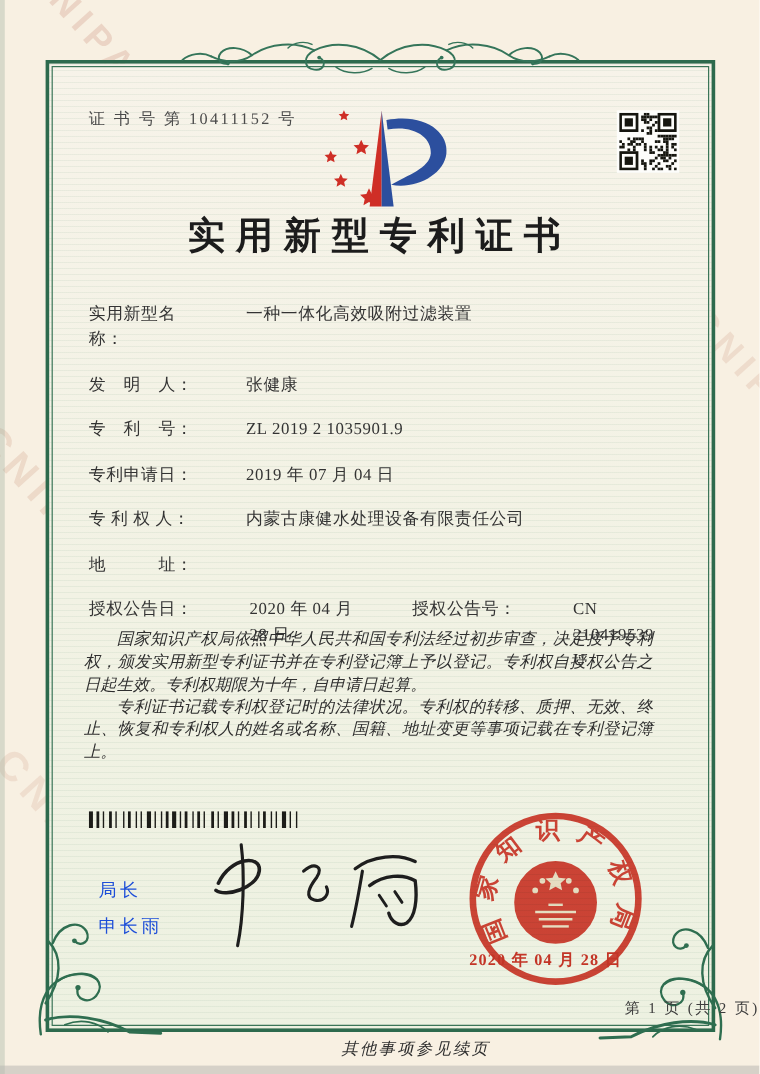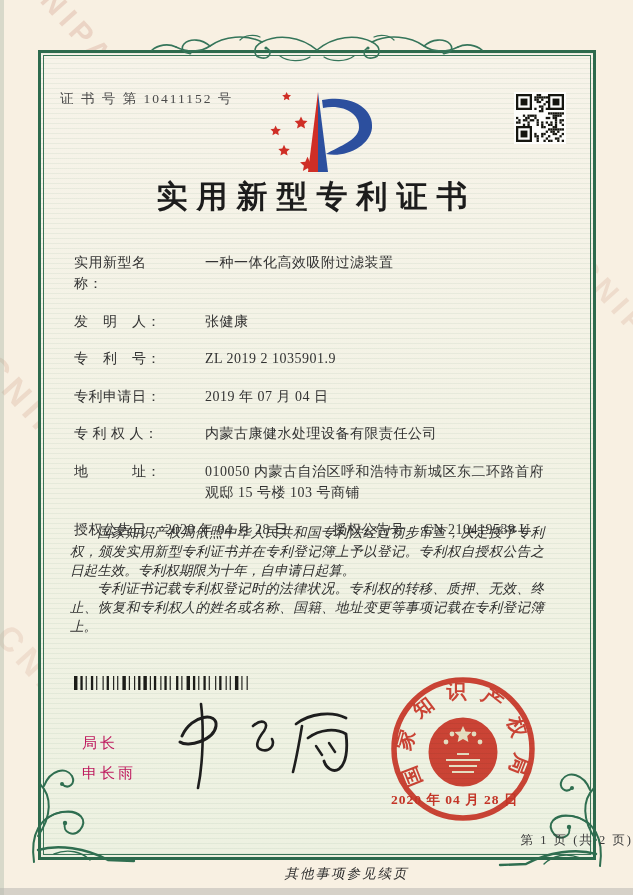--- a/index.html
+++ b/index.html
@@ -31,41 +31,41 @@
         rgba(0,0,0,0) 1px, rgba(0,0,0,0) 5px),
       linear-gradient(180deg,#f7f3e9 0%,#f2f2e4 55%,#edf1e1 100%);
   }
   .frame-inner{position:absolute;left:2px;top:2px;right:2px;bottom:2px;border:1px solid #3b7558;}
   .ornament-top{position:absolute;left:150px;top:32px;width:334px;height:34px;}
   .flourish{position:absolute;width:112px;height:108px;}
   .flourish-bl{left:24px;top:758px;}
   .flourish-br{left:498px;top:762px;transform:scaleX(-1);}
 
   
-  .cert-no{position:absolute;left:60px;top:90px;font-size:13.5px;letter-spacing:2px;color:#4b4b4b;}
+  .cert-no{position:absolute;left:74px;top:90px;font-size:13.5px;letter-spacing:2px;color:#4b4b4b;}
   .qr{position:absolute;left:514px;top:92px;width:48px;height:48px;background:#fdfdfb;padding:2px;}
   .logo{position:absolute;left:262px;top:88px;width:116px;height:88px;}
   .title{position:absolute;left:0;top:176px;width:633px;text-align:center;
          font-size:31px;font-weight:bold;letter-spacing:9px;color:#1c1c1c;}
 
   .fields{position:absolute;left:74px;top:252px;width:480px;font-size:14px;color:#333;}
   .frow{display:flex;margin-bottom:16.5px;line-height:21px;gap:32px;}
   .flabel{width:99px;flex-shrink:0;letter-spacing:.5px;}
   .fvalue{max-width:356px;letter-spacing:.5px;}
   .frow-double{display:flex;gap:44px;}
-  .frow-double .pair{display:flex;line-height:21px;}
+  .frow-double .pair{display:flex;line-height:21px;gap:43px;}
   .frow-double .flabel{width:auto;margin-right:4px;}
 
   .paragraphs{position:absolute;left:70px;top:524px;width:474px;font-size:13.6px;line-height:18.8px;
               color:#2f2f2f;text-align:justify;font-style:italic;}
   .paragraphs p{margin:0;text-indent:2em;}
 
   .barcode{position:absolute;left:74px;top:676px;width:178px;height:14px;}
 
-  .officer{position:absolute;left:82px;top:728px;font-size:15px;color:#be185d;letter-spacing:3px;line-height:30px;}
+  .officer{position:absolute;left:82px;top:728px;font-size:15px;color:#1d4ed8;letter-spacing:3px;line-height:30px;}
   .signature{position:absolute;left:156px;top:698px;width:228px;height:92px;}
 
   .seal{position:absolute;left:378px;top:664px;width:170px;height:170px;opacity:.93;mix-blend-mode:multiply;}
   .seal-date{position:absolute;left:391px;top:791px;width:140px;font-size:13.5px;color:#c33527;
              letter-spacing:1px;font-weight:bold;}
 
   .page-num{position:absolute;left:0;top:832px;width:633px;text-align:right;font-size:12.5px;color:#3c3c3c;letter-spacing:2px;}
   .foot-note{position:absolute;left:0;top:865px;width:633px;text-align:center;font-size:13.5px;
              color:#2f2f2f;font-style:italic;letter-spacing:2px;padding-left:30px;}
 </style>
@@ -271,21 +271,20 @@
     <div class="frow">
       <span class="flabel">专利申请日：</span>
       <span class="fvalue">2019 年 07 月 04 日</span>
     </div>
     <div class="frow">
       <span class="flabel">专 利 权 人：</span>
       <span class="fvalue">内蒙古康健水处理设备有限责任公司</span>
     </div>
     <div class="frow">
       <span class="flabel">地　　　址：</span>
-      <span class="fvalue">010050 内蒙古自治区呼和浩特市新城区东二环路首府观邸 15 号楼 103 号商铺</span>
     </div>
     <div class="frow frow-double">
       <span class="pair">
         <span class="flabel">授权公告日：</span>
         <span class="fvalue">2020 年 04 月 28 日</span>
       </span>
       <span class="pair">
         <span class="flabel">授权公告号：</span>
         <span class="fvalue">CN 210419539 U</span>
       </span>

